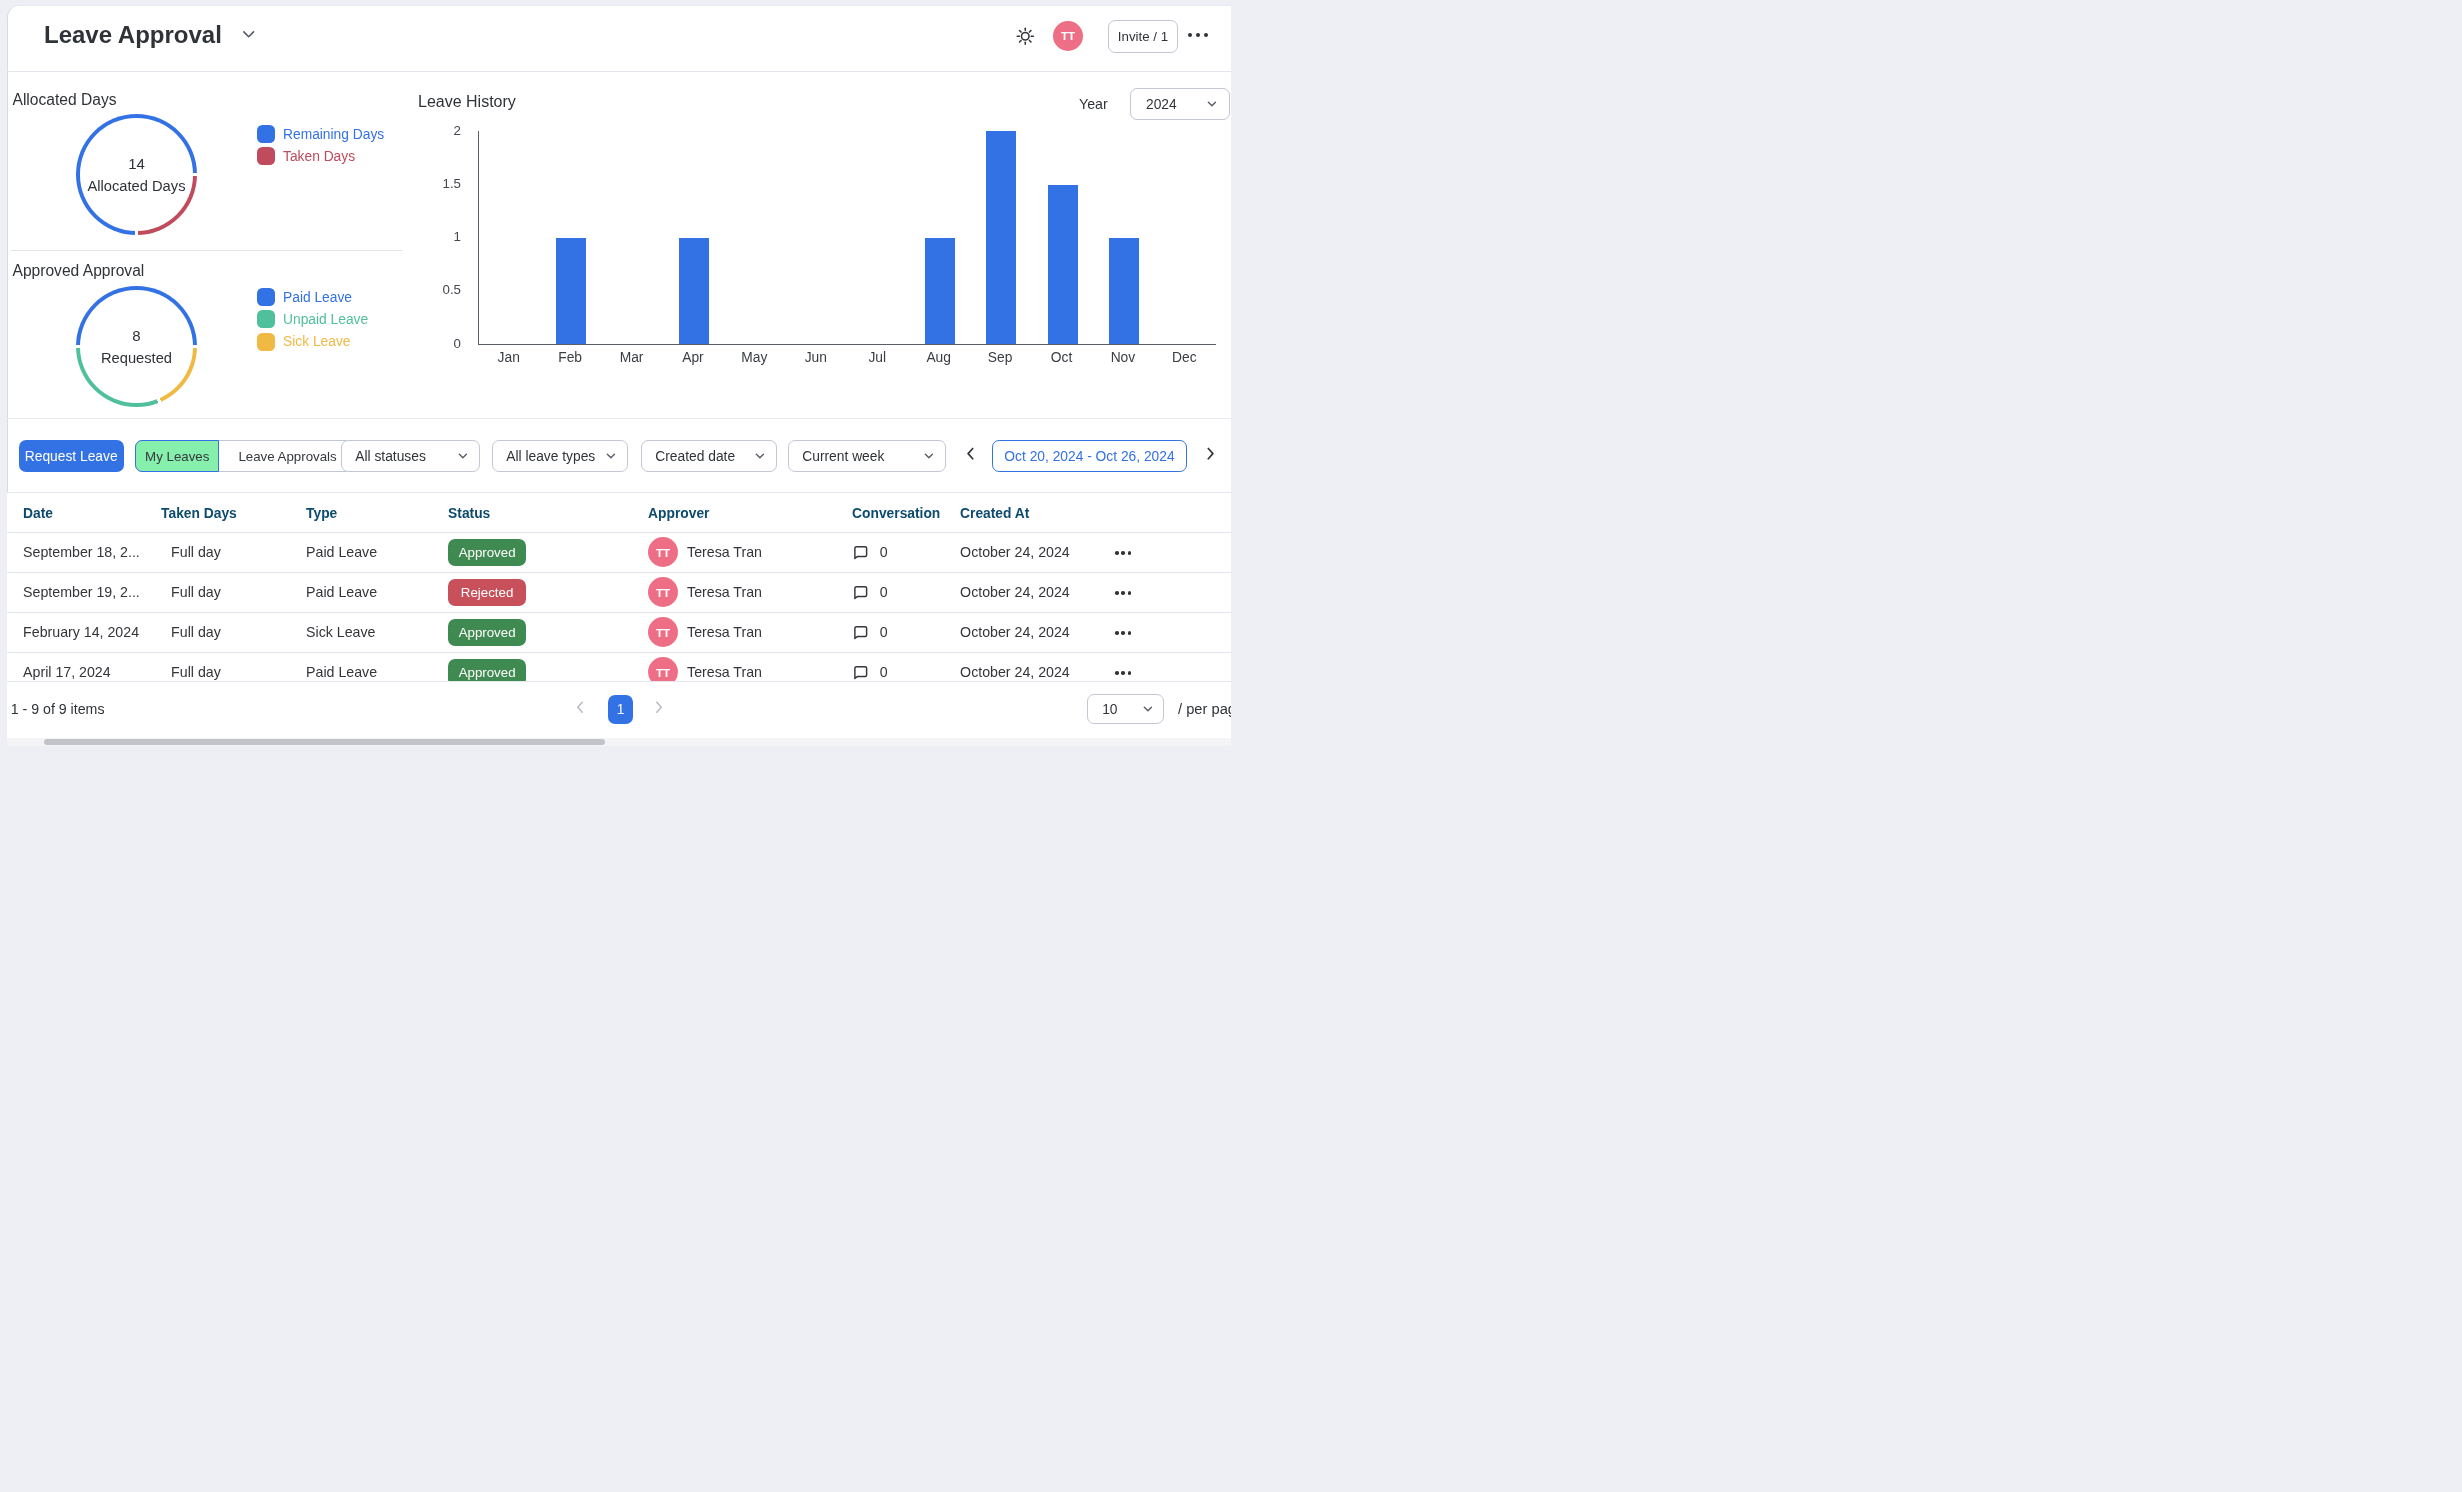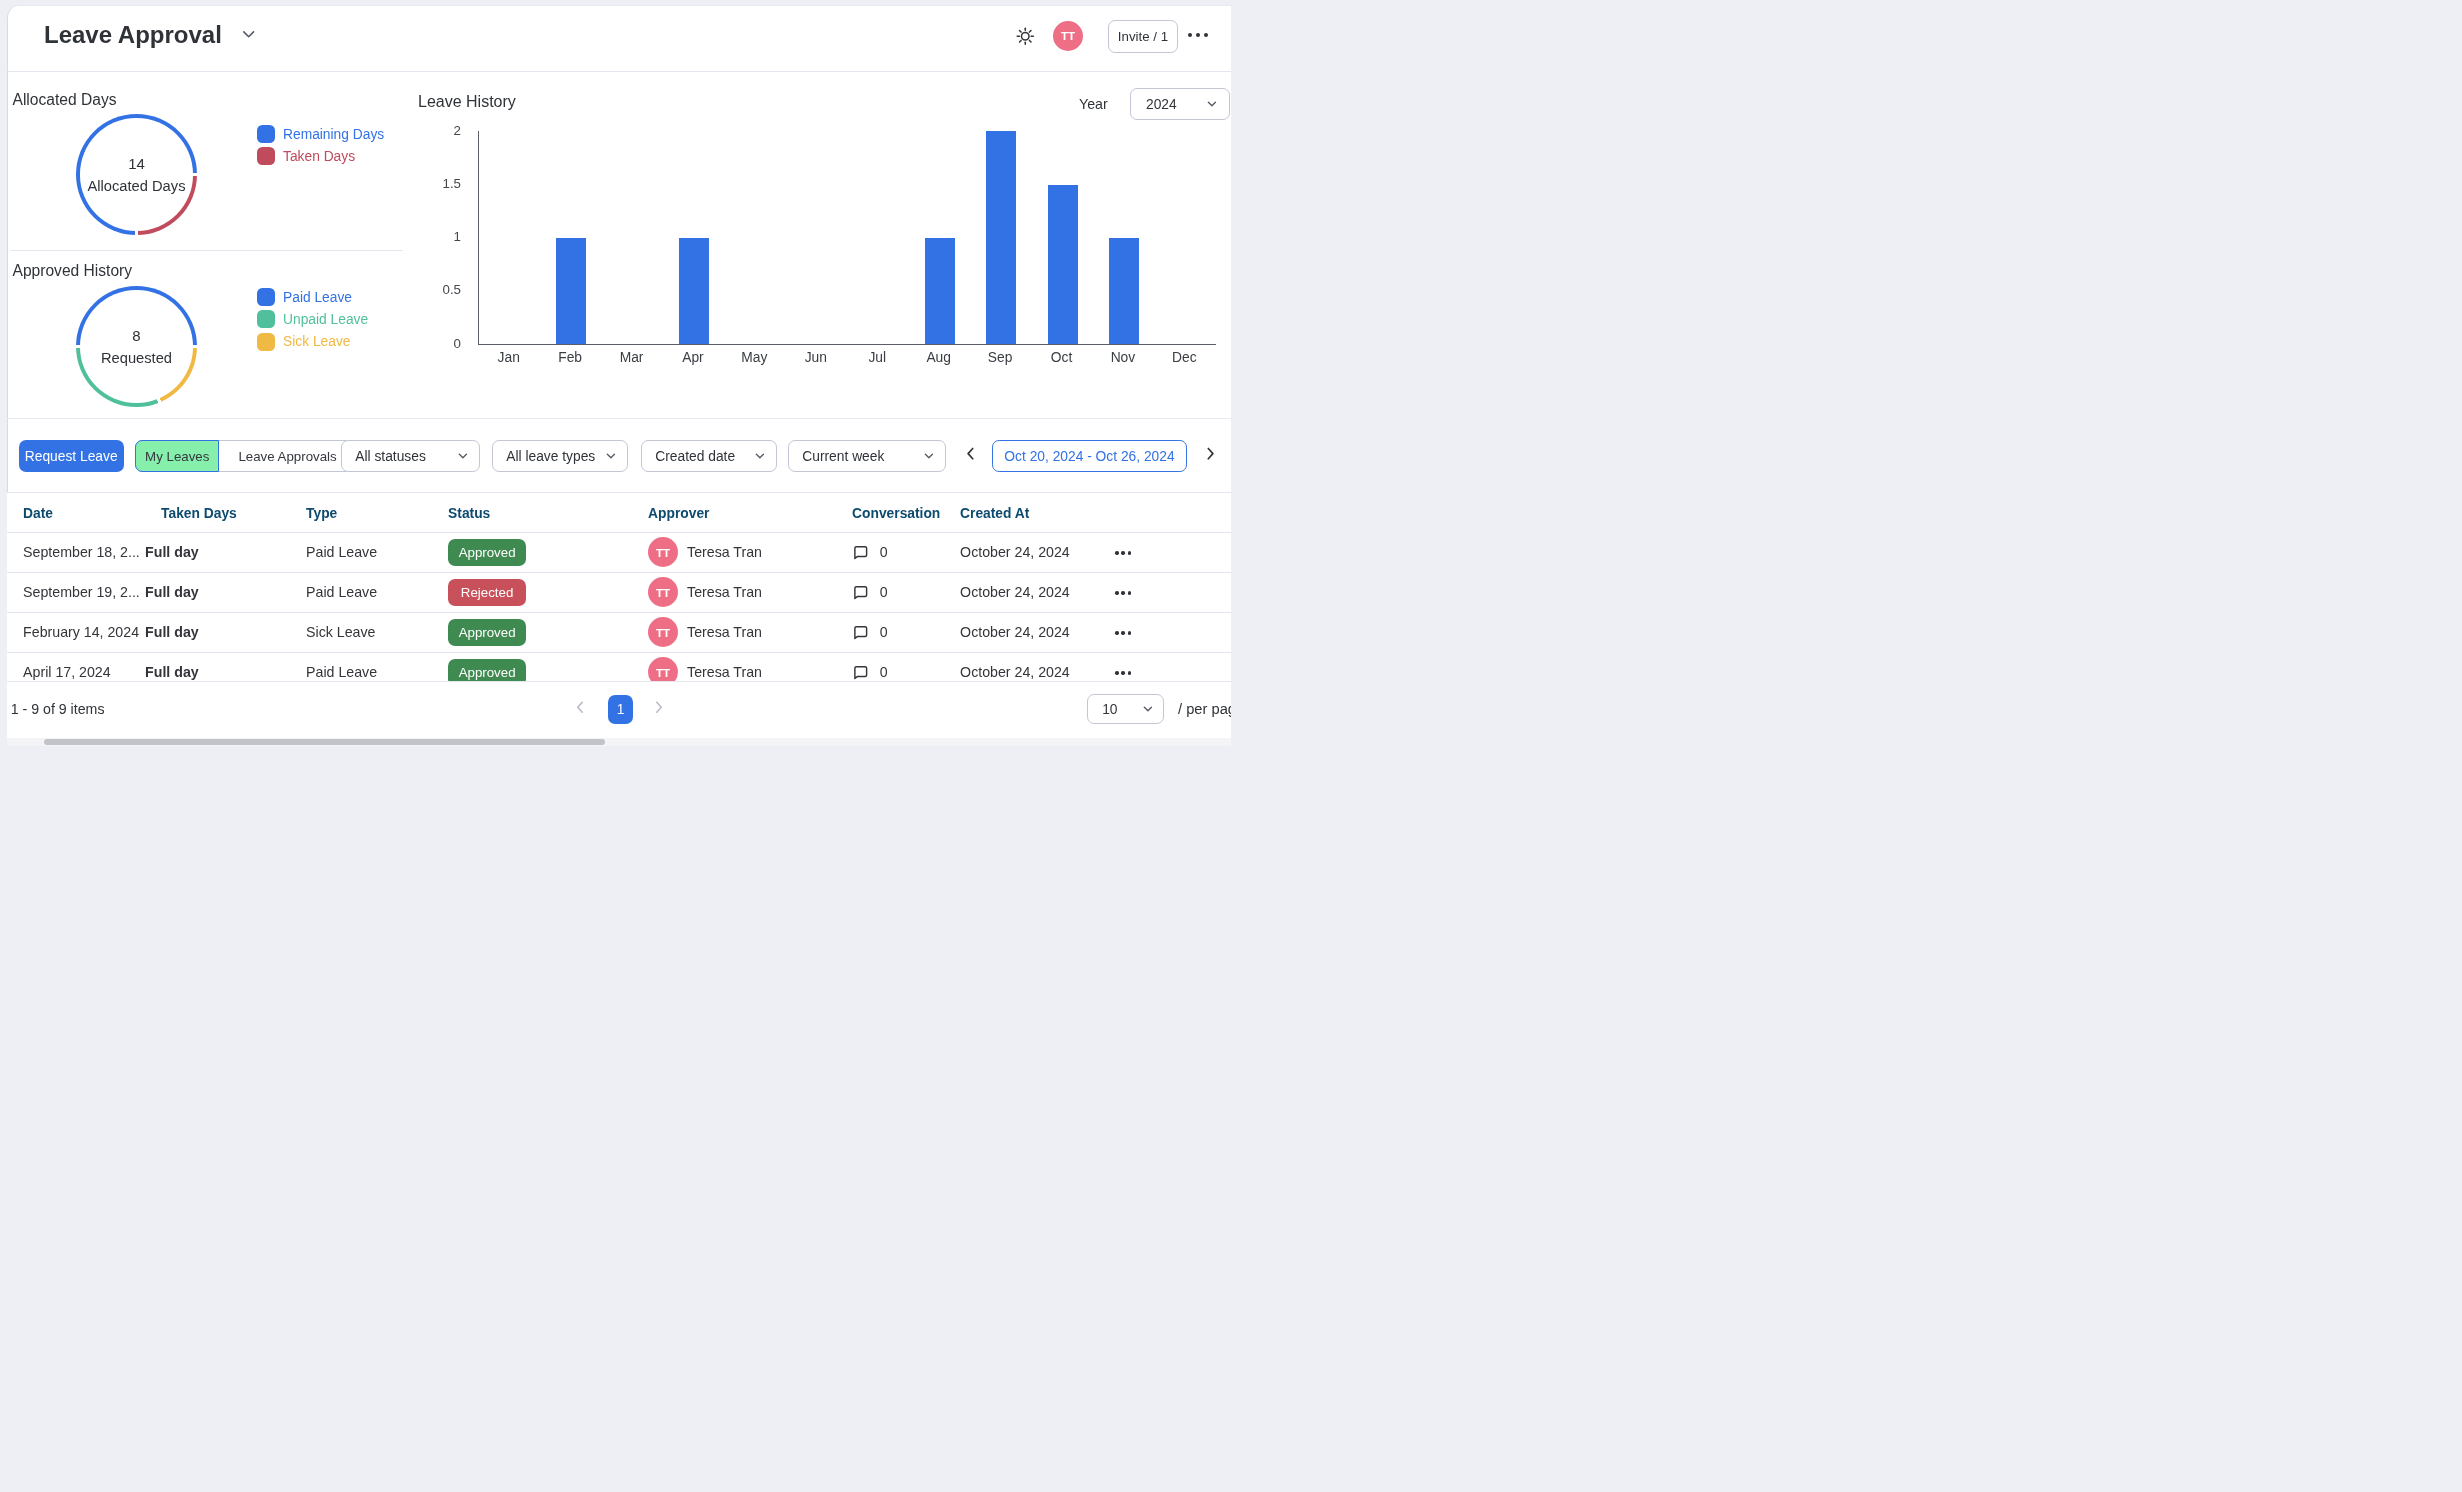--- a/index.html
+++ b/index.html
@@ -80,21 +80,21 @@
   .prev-ch{left:966px;} .next-ch{left:1206px;}
   .date-btn{left:992px;top:440px;width:195px;height:32px;border:1.3px solid #3372e4;border-radius:7.1px;
     background:#fff;color:#3372e4;display:flex;align-items:center;justify-content:center;
     font-size:13.8px;cursor:pointer;}
   
   .thead{position:absolute;left:7.1px;right:0;top:492px;height:40px;border-top:0.9px solid #e4e7f0;background:#fff;}
   .th{position:absolute;top:12.5px;font-size:13.8px;font-weight:700;color:#0c4a6e;}
   .rows{position:absolute;left:7.1px;right:0;top:532px;height:149px;overflow:hidden;background:#fff;}
   .trow{position:relative;height:39px;border-top:0.9px solid #e2e5f0;}
   .cell{position:absolute;top:10.7px;font-size:14.2px;color:#33353a;white-space:nowrap;}
-  .c-date{left:16px;} .c-taken{left:138px;font-weight:bold;} .c-type{left:299px;}
+  .c-date{left:16px;} .c-taken{left:164px;} .c-type{left:299px;}
   .badge{position:absolute;left:441px;top:6.2px;width:78px;height:27px;border-radius:7.1px;color:#fff;
     display:flex;align-items:center;justify-content:center;font-size:13.3px;}
   .c-av{position:absolute;left:641px;top:4.4px;}
   .c-name{left:680px;} .c-created{left:953px;}
   .conv{position:absolute;left:845px;top:10.7px;display:flex;align-items:center;gap:10.7px;cursor:pointer;}
   .conv .cnt{font-size:14.2px;color:#33353a;}
   .rdots{position:absolute;left:1108px;top:18px;display:flex;gap:2.7px;cursor:pointer;}
   .rdots i{width:3.6px;height:3.6px;border-radius:50%;background:#2f3338;display:block;}
   
   .footer{position:absolute;left:7.1px;right:0;top:681px;height:57px;border-top:0.9px solid #e4e7f0;background:#fff;}
@@ -157,21 +157,21 @@
       <span class="lsq" style="background: rgb(51, 114, 228);"></span>
       <span class="llab" style="color: rgb(51, 114, 228);">Remaining Days</span>
     </div>
     <div class="litem">
       <span class="lsq" style="background: rgb(192, 75, 92);"></span>
       <span class="llab" style="color: rgb(192, 75, 92);">Taken Days</span>
     </div>
   </div>
 <div class="divider1"></div>
 
-<div class="w-title t-approved">Approved History</div>
+<div class="w-title t-approved">Approved Approval</div>
 <div class="donut d2" id="donut1" style="background: conic-gradient(rgb(51, 114, 228) 0deg, rgb(51, 114, 228) 88.5deg, rgb(255, 255, 255) 88.5deg, rgb(255, 255, 255) 91.5deg, rgb(239, 185, 67) 91.5deg, rgb(239, 185, 67) 156deg, rgb(255, 255, 255) 156deg, rgb(255, 255, 255) 159deg, rgb(79, 191, 156) 159deg, rgb(79, 191, 156) 268.5deg, rgb(255, 255, 255) 268.5deg, rgb(255, 255, 255) 271.5deg, rgb(51, 114, 228) 271.5deg, rgb(51, 114, 228) 360deg);">
   <div class="hole">
     <div class="num">8</div>
     <div class="lbl">Requested</div>
   </div>
 </div>
 <div class="legend lg2" id="legend1">
     <div class="litem">
       <span class="lsq" style="background: rgb(51, 114, 228);"></span>
       <span class="llab" style="color: rgb(51, 114, 228);">Paid Leave</span>

